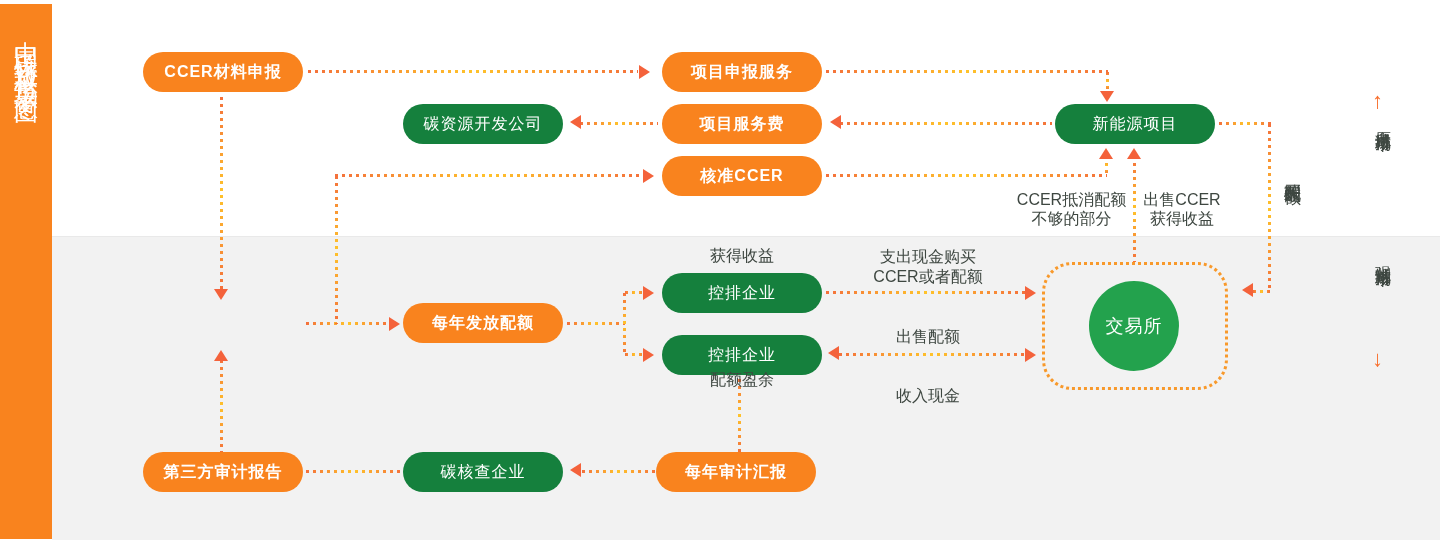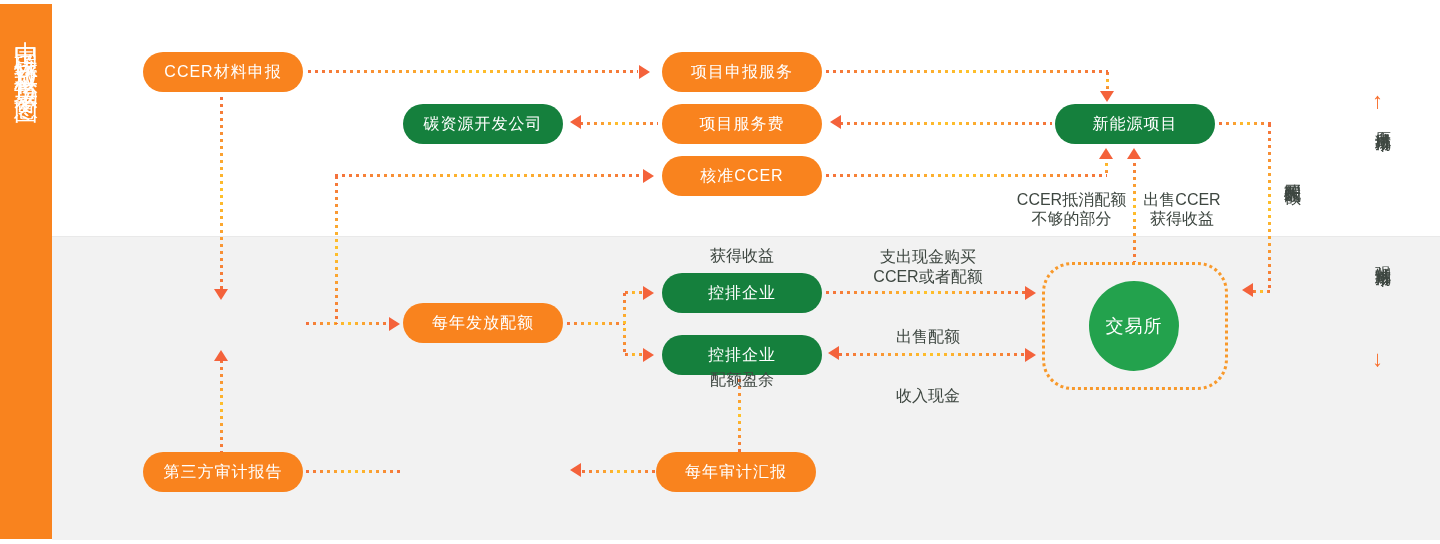--- a/index.html
+++ b/index.html
@@ -17,21 +17,21 @@
     position:absolute;left:50%;top:18px;transform:translateX(-50%);
     writing-mode:vertical-rl;color:#fff;font-size:24px;letter-spacing:6px;
     font-weight:500;white-space:nowrap;
   }
   
   .pill{
     position:absolute;width:160px;height:40px;border-radius:21px;
     display:flex;align-items:center;justify-content:center;
     color:#fff;font-size:16px;font-weight:500;letter-spacing:1px;white-space:nowrap;
   }
-  .orange{background:#F9831E;}
+  .orange{background:#F9831E;font-weight:bold;}
   .green{background:#15803d;}
   
   .hl{position:absolute;height:3px;
     -webkit-mask:repeating-linear-gradient(90deg,#000 0 3px,transparent 3px 7px);
     mask:repeating-linear-gradient(90deg,#000 0 3px,transparent 3px 7px);
     background:linear-gradient(90deg,#F4703B,#FFC32A 50%,#F4703B);}
   .vl{position:absolute;width:3px;
     -webkit-mask:repeating-linear-gradient(180deg,#000 0 3px,transparent 3px 7px);
     mask:repeating-linear-gradient(180deg,#000 0 3px,transparent 3px 7px);
     background:linear-gradient(180deg,#F4703B,#FFC32A 50%,#F4703B);}
@@ -123,20 +123,21 @@
   <div class="pill orange" style="left:143px;top:52px;">CCER材料申报</div>
   <div class="pill orange" style="left:662px;top:52px;">项目申报服务</div>
   <div class="pill green" style="left:403px;top:104px;">碳资源开发公司</div>
   <div class="pill green" style="left:1055px;top:104px;">新能源项目</div>
   <div class="pill orange" style="left:662px;top:104px;">项目服务费</div>
   <div class="pill orange" style="left:662px;top:156px;">核准CCER</div>
   <div class="pill orange" style="left:403px;top:303px;">每年发放配额</div>
   <div class="pill green" style="left:662px;top:273px;">控排企业</div>
   <div class="pill green" style="left:662px;top:335px;">控排企业</div>
   <div class="pill orange" style="left:143px;top:452px;">第三方审计报告</div>
+  <div class="pill green" style="left:403px;top:452px;">碳核查企业</div>
   <div class="pill orange" style="left:656px;top:452px;">每年审计汇报</div>
 
   <div class="abs" id="exchange-zone"></div>
   <div class="abs" id="exchange-circle">交易所</div>
 
   <div class="lbl" style="left:662px;top:246px;width:160px;">获得收益</div>
   <div class="lbl" style="left:662px;top:370px;width:160px;">配额盈余</div>
 
   <div class="lbl" style="left:848px;top:247px;width:160px;">
     <span>支出现金购买</span><br>

